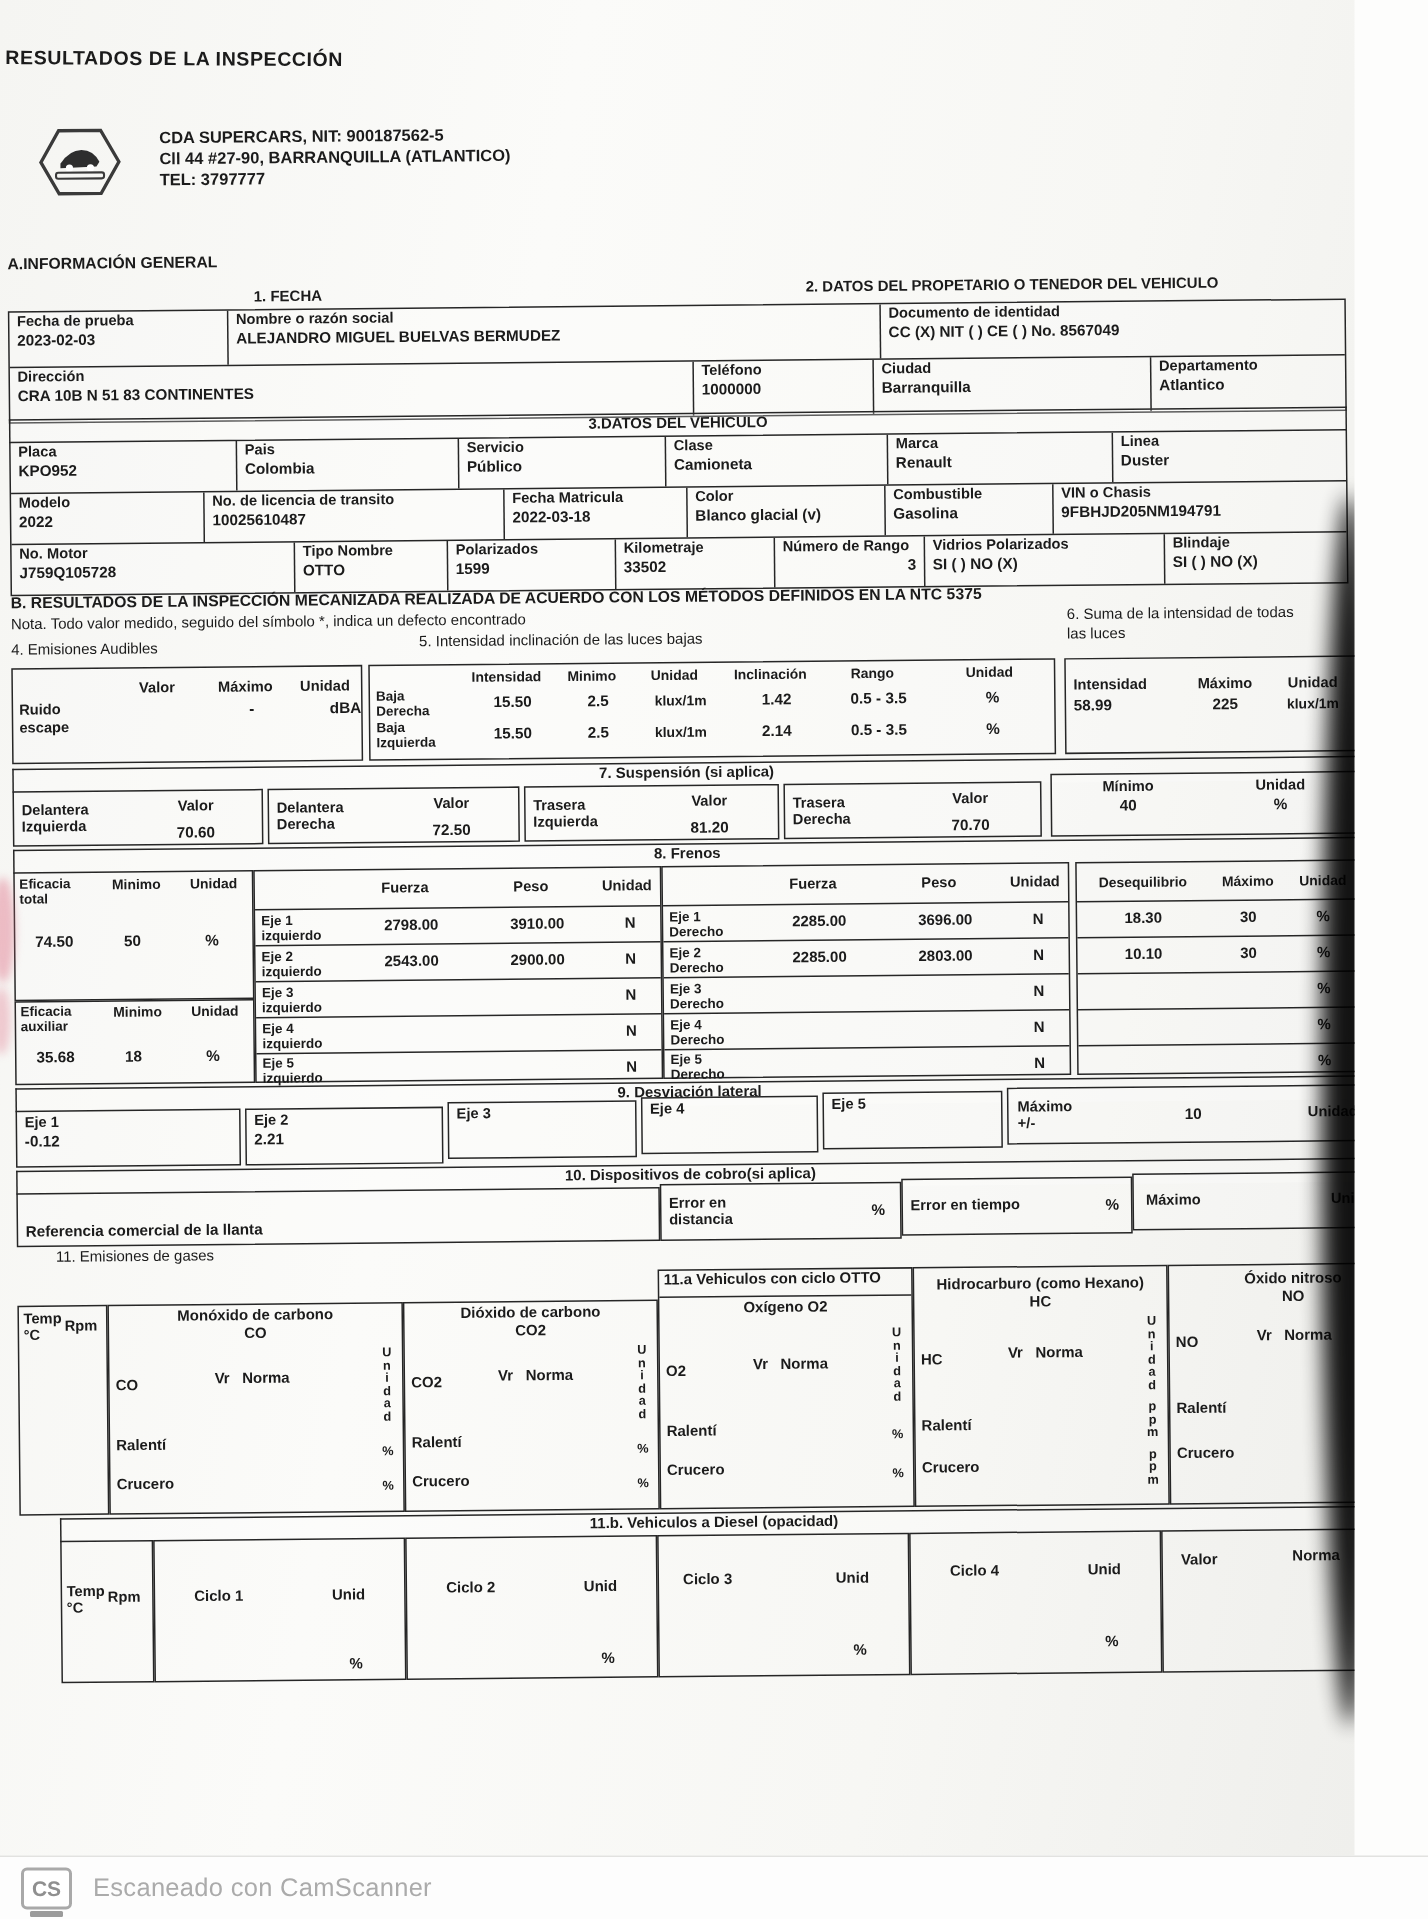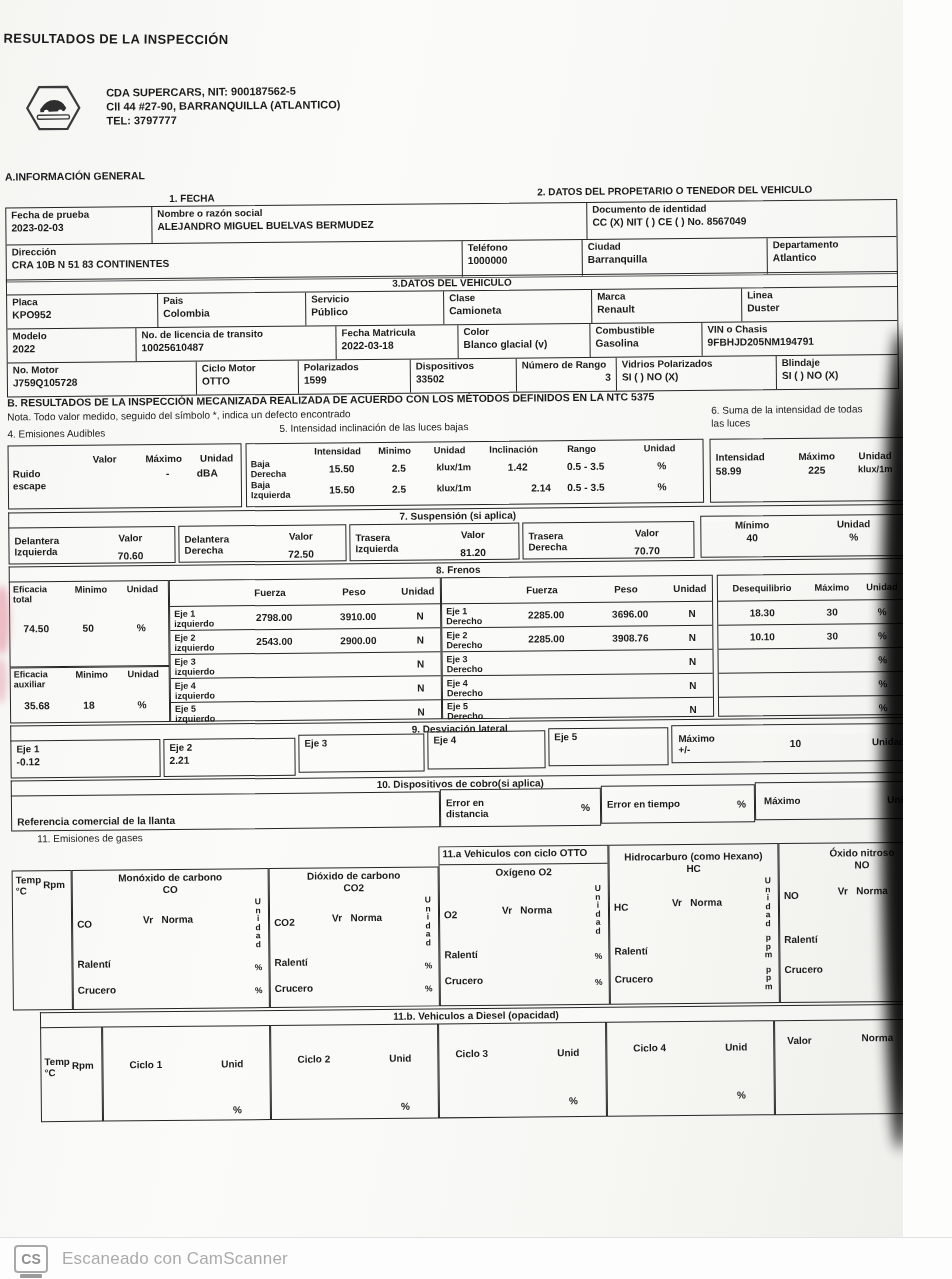--- a/index.html
+++ b/index.html
@@ -183,29 +183,29 @@
             <div class="lbl">VIN o Chasis</div>
             <div class="val">9FBHJD205NM194791</div>
           </div>
     </div>
     <div class="trow" style="height:33px;">
       <div class="cell" style="width:188px;">
             <div class="lbl">No. Motor</div>
             <div class="val">J759Q105728</div>
           </div>
       <div class="cell" style="width:102px;">
-            <div class="lbl">Ciclo Motor</div>
+            <div class="lbl">Tipo Nombre</div>
             <div class="val">OTTO</div>
           </div>
       <div class="cell" style="width:112px;">
             <div class="lbl">Polarizados</div>
             <div class="val">1599</div>
           </div>
       <div class="cell" style="width:106px;">
-            <div class="lbl">Dispositivos</div>
+            <div class="lbl">Kilometraje</div>
             <div class="val">33502</div>
           </div>
       <div class="cell" style="width:100px;">
             <div class="lbl">Número de Rango</div>
             <div class="val" style="text-align:right;">3</div>
           </div>
       <div class="cell" style="width:160px;">
             <div class="lbl">Vidrios Polarizados</div>
             <div class="val">SI ( ) NO (X)</div>
           </div>
@@ -239,21 +239,21 @@
       <span style="width:66px;"></span>
       <span class="lbl" style="width:60px;text-align:center;">Valor</span>
       <span class="lbl" style="width:58px;text-align:center;">Máximo</span>
       <span class="lbl" style="flex:1;text-align:center;">Unidad</span>
     </div>
     <div style="display:flex;margin-top:2px;">
       <span class="lbl pre" style="width:66px;padding-left:4px;">Ruido
 escape</span>
       <span class="val" style="width:60px;text-align:center;"></span>
       <span class="val" style="width:58px;text-align:center;">-</span>
-      <span class="val" style="flex:1;text-align:left;">dBA</span>
+      <span class="val" style="flex:1;text-align:right;">dBA</span>
     </div>
   </div>
 
   <div class="box" style="left:246px;top:441px;width:458px;height:64px;font-size:9.3px;">
     <div style="display:flex;padding-top:2px;">
       <span style="width:58px;"></span>
       <span class="lbl" style="width:66px;text-align:center;font-size:9.3px;">Intensidad</span>
       <span class="lbl" style="width:48px;text-align:center;font-size:9.3px;">Minimo</span>
       <span class="lbl" style="width:62px;text-align:center;font-size:9.3px;">Unidad</span>
       <span class="lbl" style="width:66px;text-align:center;font-size:9.3px;">Inclinación</span>
@@ -269,21 +269,21 @@
       <span class="val" style="width:66px;text-align:center;">1.42</span>
       <span class="val" style="width:70px;text-align:center;">0.5 - 3.5</span>
       <span class="val" style="flex:1;text-align:center;">%</span>
     </div>
     <div style="display:flex;align-items:center;margin-top:1px;">
       <span class="lbl pre" style="width:58px;padding-left:4px;font-size:9px;line-height:10px;">Baja
 Izquierda</span>
       <span class="val" style="width:66px;text-align:center;">15.50</span>
       <span class="val" style="width:48px;text-align:center;">2.5</span>
       <span class="val" style="width:62px;text-align:center;font-size:9.3px;">klux/1m</span>
-      <span class="val" style="width:66px;text-align:right;">2.14</span>
+      <span class="val" style="width:66px;text-align:center;">2.14</span>
       <span class="val" style="width:70px;text-align:center;">0.5 - 3.5</span>
       <span class="val" style="flex:1;text-align:center;">%</span>
     </div>
   </div>
 
   <div class="box" style="left:710px;top:441px;width:196px;height:64px;">
     <div style="display:flex;padding-top:12px;">
       <span class="lbl" style="width:72px;padding-left:5px;">Intensidad</span>
       <span class="lbl" style="width:58px;text-align:center;">Máximo</span>
       <span class="lbl" style="flex:1;text-align:center;">Unidad</span>
@@ -421,21 +421,21 @@
           <span class="fl pre" style="width:58px;">Eje 1
 Derecho</span>
           <span class="fn" style="width:84px;">2285.00</span>
           <span class="fn" style="width:84px;">3696.00</span>
           <span class="fn" style="flex:1;">N</span>
         </div>
     <div class="frow" style="height:23px;">
           <span class="fl pre" style="width:58px;">Eje 2
 Derecho</span>
           <span class="fn" style="width:84px;">2285.00</span>
-          <span class="fn" style="width:84px;">3908.76</span>
+          <span class="fn" style="width:84px;">2803.00</span>
           <span class="fn" style="flex:1;">N</span>
         </div>
     <div class="frow" style="height:23px;">
           <span class="fl pre" style="width:58px;">Eje 3
 Derecho</span>
           <span class="fn" style="width:84px;"></span>
           <span class="fn" style="width:84px;"></span>
           <span class="fn" style="flex:1;">N</span>
         </div>
     <div class="frow" style="height:23px;">

